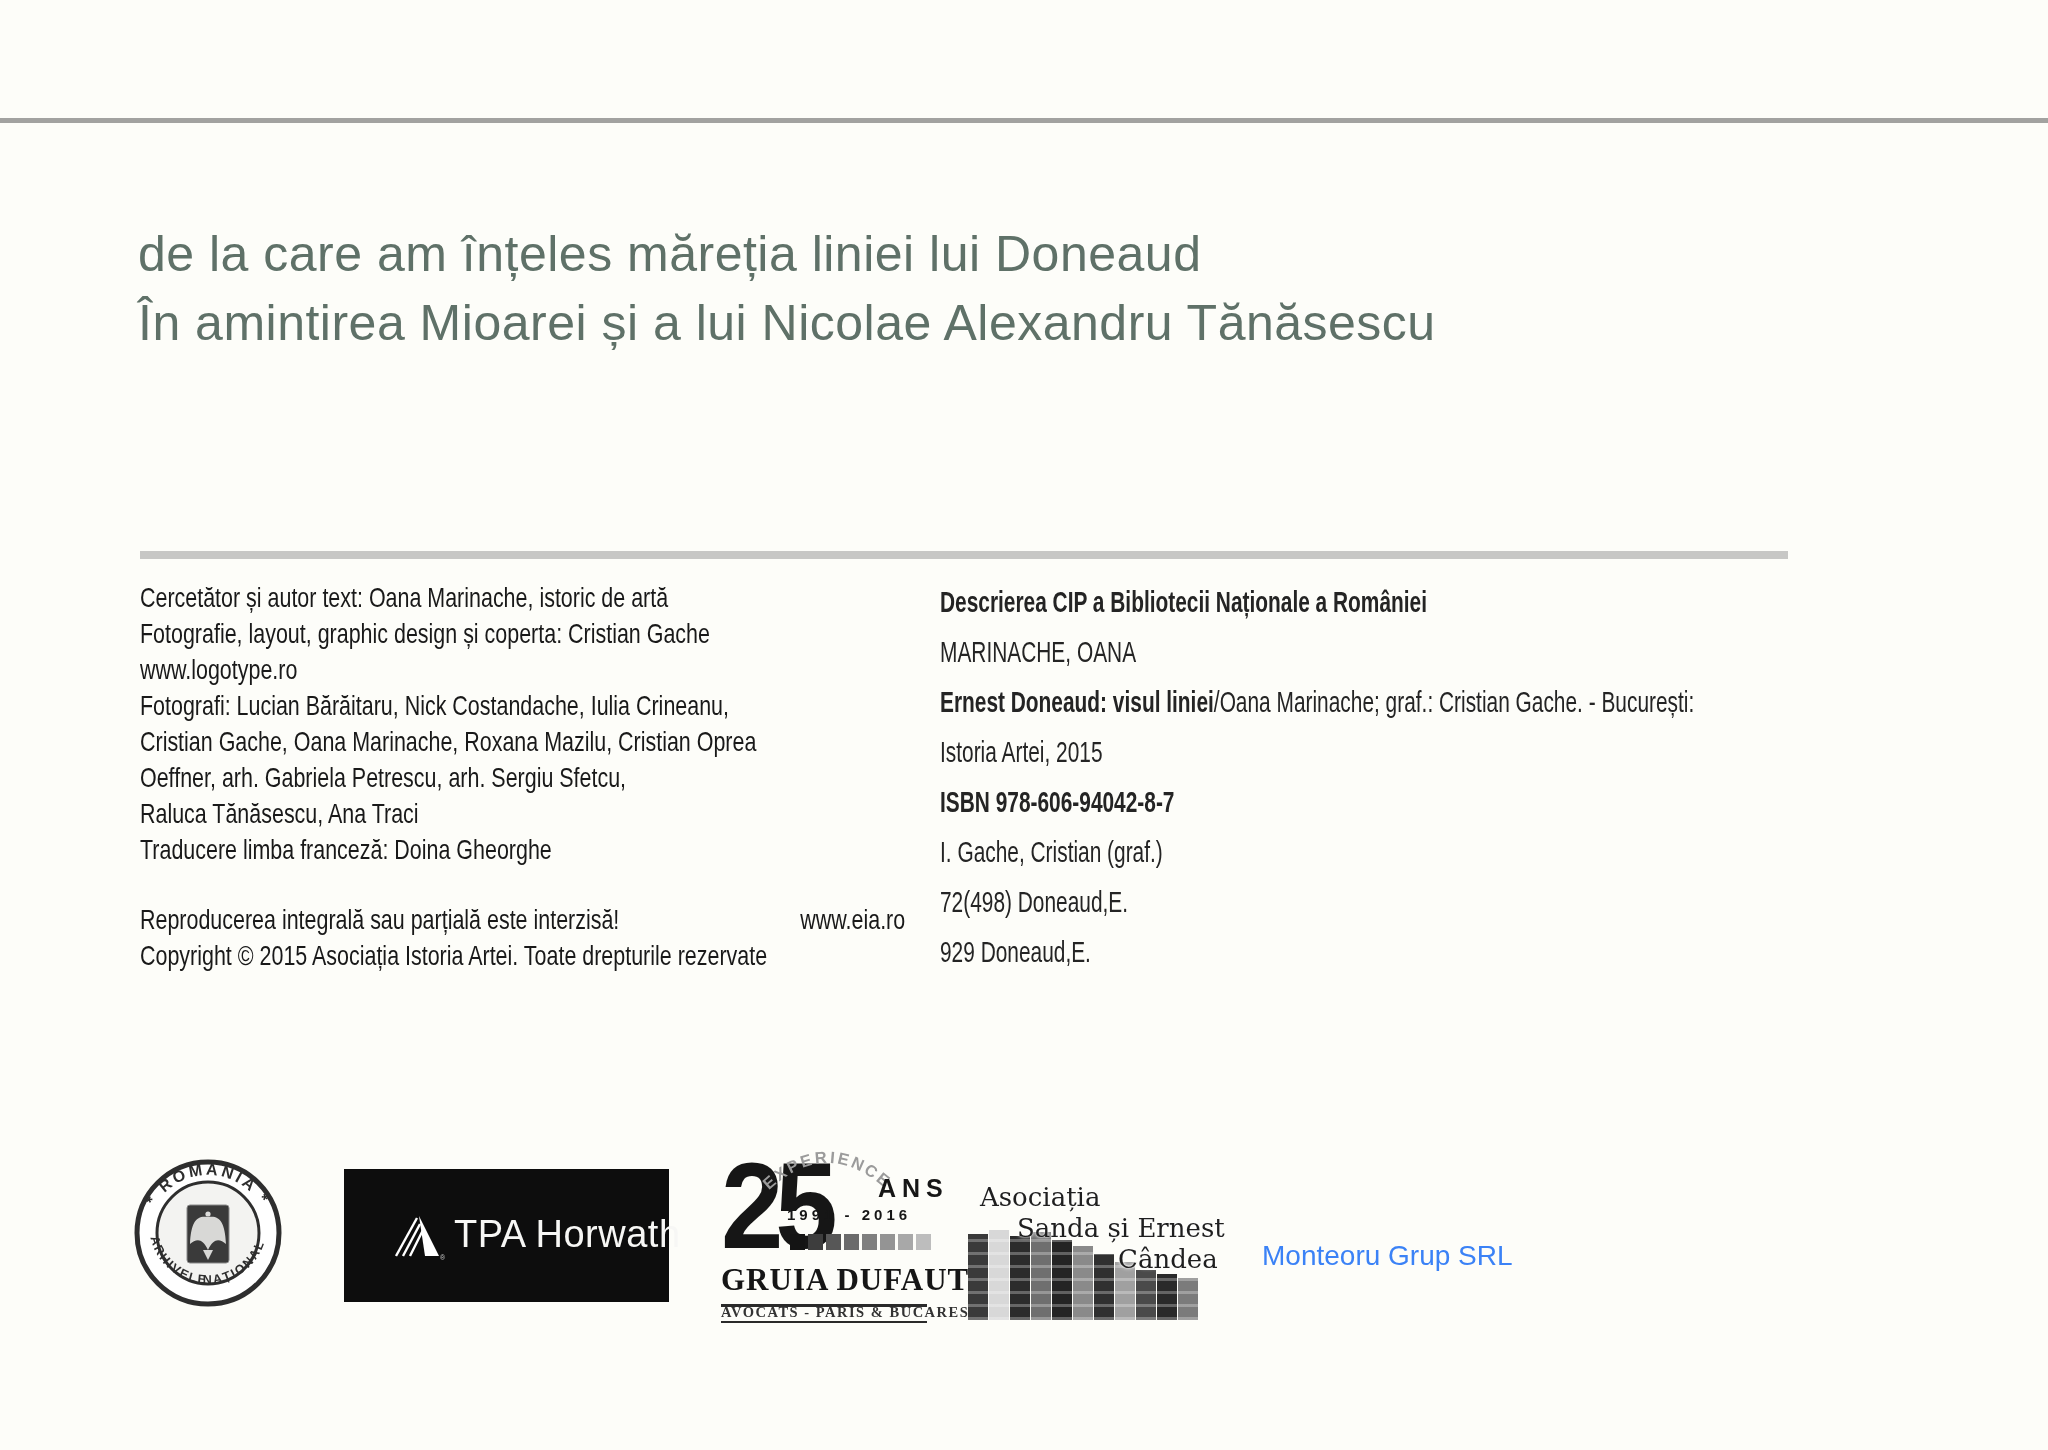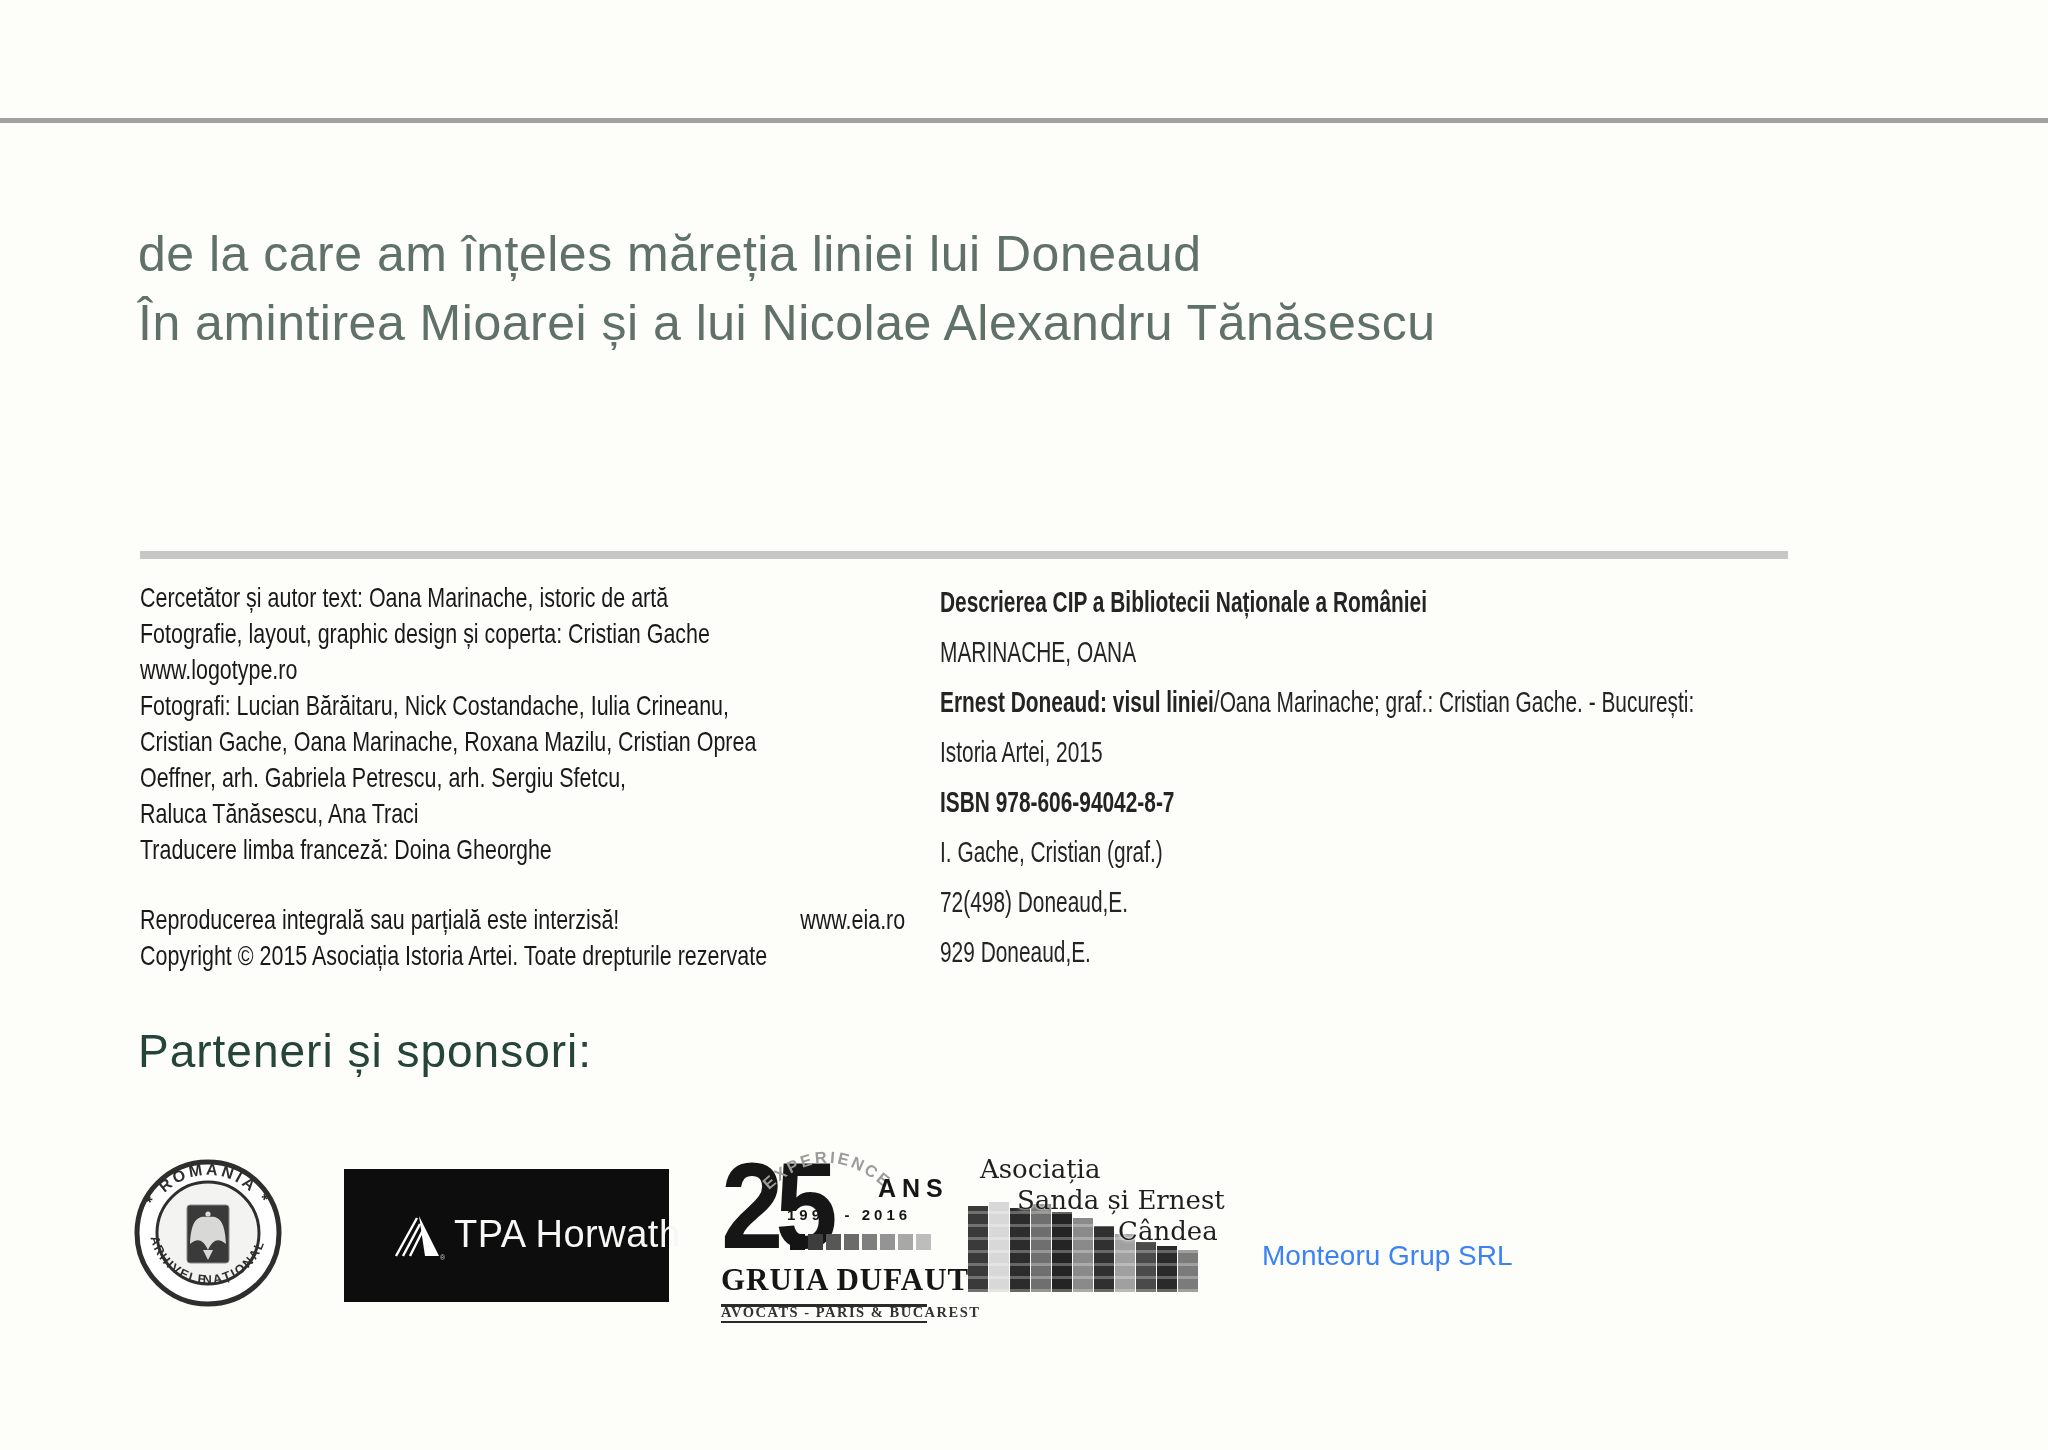--- a/index.html
+++ b/index.html
@@ -78,21 +78,21 @@
     position:absolute;left:6px;top:130px;width:206px;text-align:center;
     font-family:"Liberation Serif",serif;font-weight:bold;font-size:31px;letter-spacing:1px;
     border-bottom:3px solid #2a2a2a;padding-bottom:6px;white-space:nowrap;
   }
   .gruia-sub{
     position:absolute;left:6px;top:172px;width:206px;text-align:center;
     font-family:"Liberation Serif",serif;font-size:14.5px;letter-spacing:1.5px;font-weight:bold;
     border-bottom:2px solid #2a2a2a;white-space:nowrap;color:#333;
   }
 
-  .candea{position:absolute;left:968px;top:1152px;width:240px;height:140px;}
+  .candea{position:absolute;left:968px;top:1180px;width:240px;height:140px;}
   .candea-books{position:absolute;left:0;bottom:0;display:flex;align-items:flex-end;gap:1px;}
   .candea-books span{
     display:block;width:20px;
     background-image:repeating-linear-gradient(0deg, rgba(255,255,255,0.28) 0 3px, rgba(0,0,0,0) 3px 13px);
   }
   .bk0{height:86px;background-color:#3a3a3a;}
   .bk1{height:90px;background-color:#d8d8d8;}
   .bk2{height:84px;background-color:#2c2c2c;}
   .bk3{height:88px;background-color:#6f6f6f;}
   .bk4{height:80px;background-color:#242424;}
@@ -147,21 +147,20 @@
     <div class="b">Descrierea CIP a Bibliotecii Naționale a României</div>
     <div>MARINACHE, OANA</div>
     <div><span class="b">Ernest Doneaud: visul liniei</span><span>/Oana Marinache; graf.: Cristian Gache. - București:</span></div>
     <div>Istoria Artei, 2015</div>
     <div class="b">ISBN 978-606-94042-8-7</div>
     <div>I. Gache, Cristian (graf.)</div>
     <div>72(498) Doneaud,E.</div>
     <div>929 Doneaud,E.</div>
   </div>
 
-  <div class="partners-heading">Parteneri și sponsori:</div>
 
   <div class="logos">
 
     <svg class="seal" viewBox="0 0 150 150" aria-hidden="true">
       <circle cx="75" cy="75" r="71" fill="#ffffff" stroke="#2e2e2e" stroke-width="5"></circle>
       <circle cx="75" cy="75" r="51" fill="#f3f3f1" stroke="#2e2e2e" stroke-width="3"></circle>
       <path id="sealTop" d="M 14,78 A 61 61 0 0 1 136,78" fill="none"></path>
       <path id="sealBottom" d="M 18,82 A 59 59 0 0 0 132,82" fill="none"></path>
       <text class="seal-ring ring-top" text-anchor="middle"><textPath href="#sealTop" startOffset="50%">* ROMÂNIA *</textPath></text>
       <text class="seal-ring ring-bottom" text-anchor="middle"><textPath href="#sealBottom" startOffset="24%">ARHIVELE</textPath></text>

